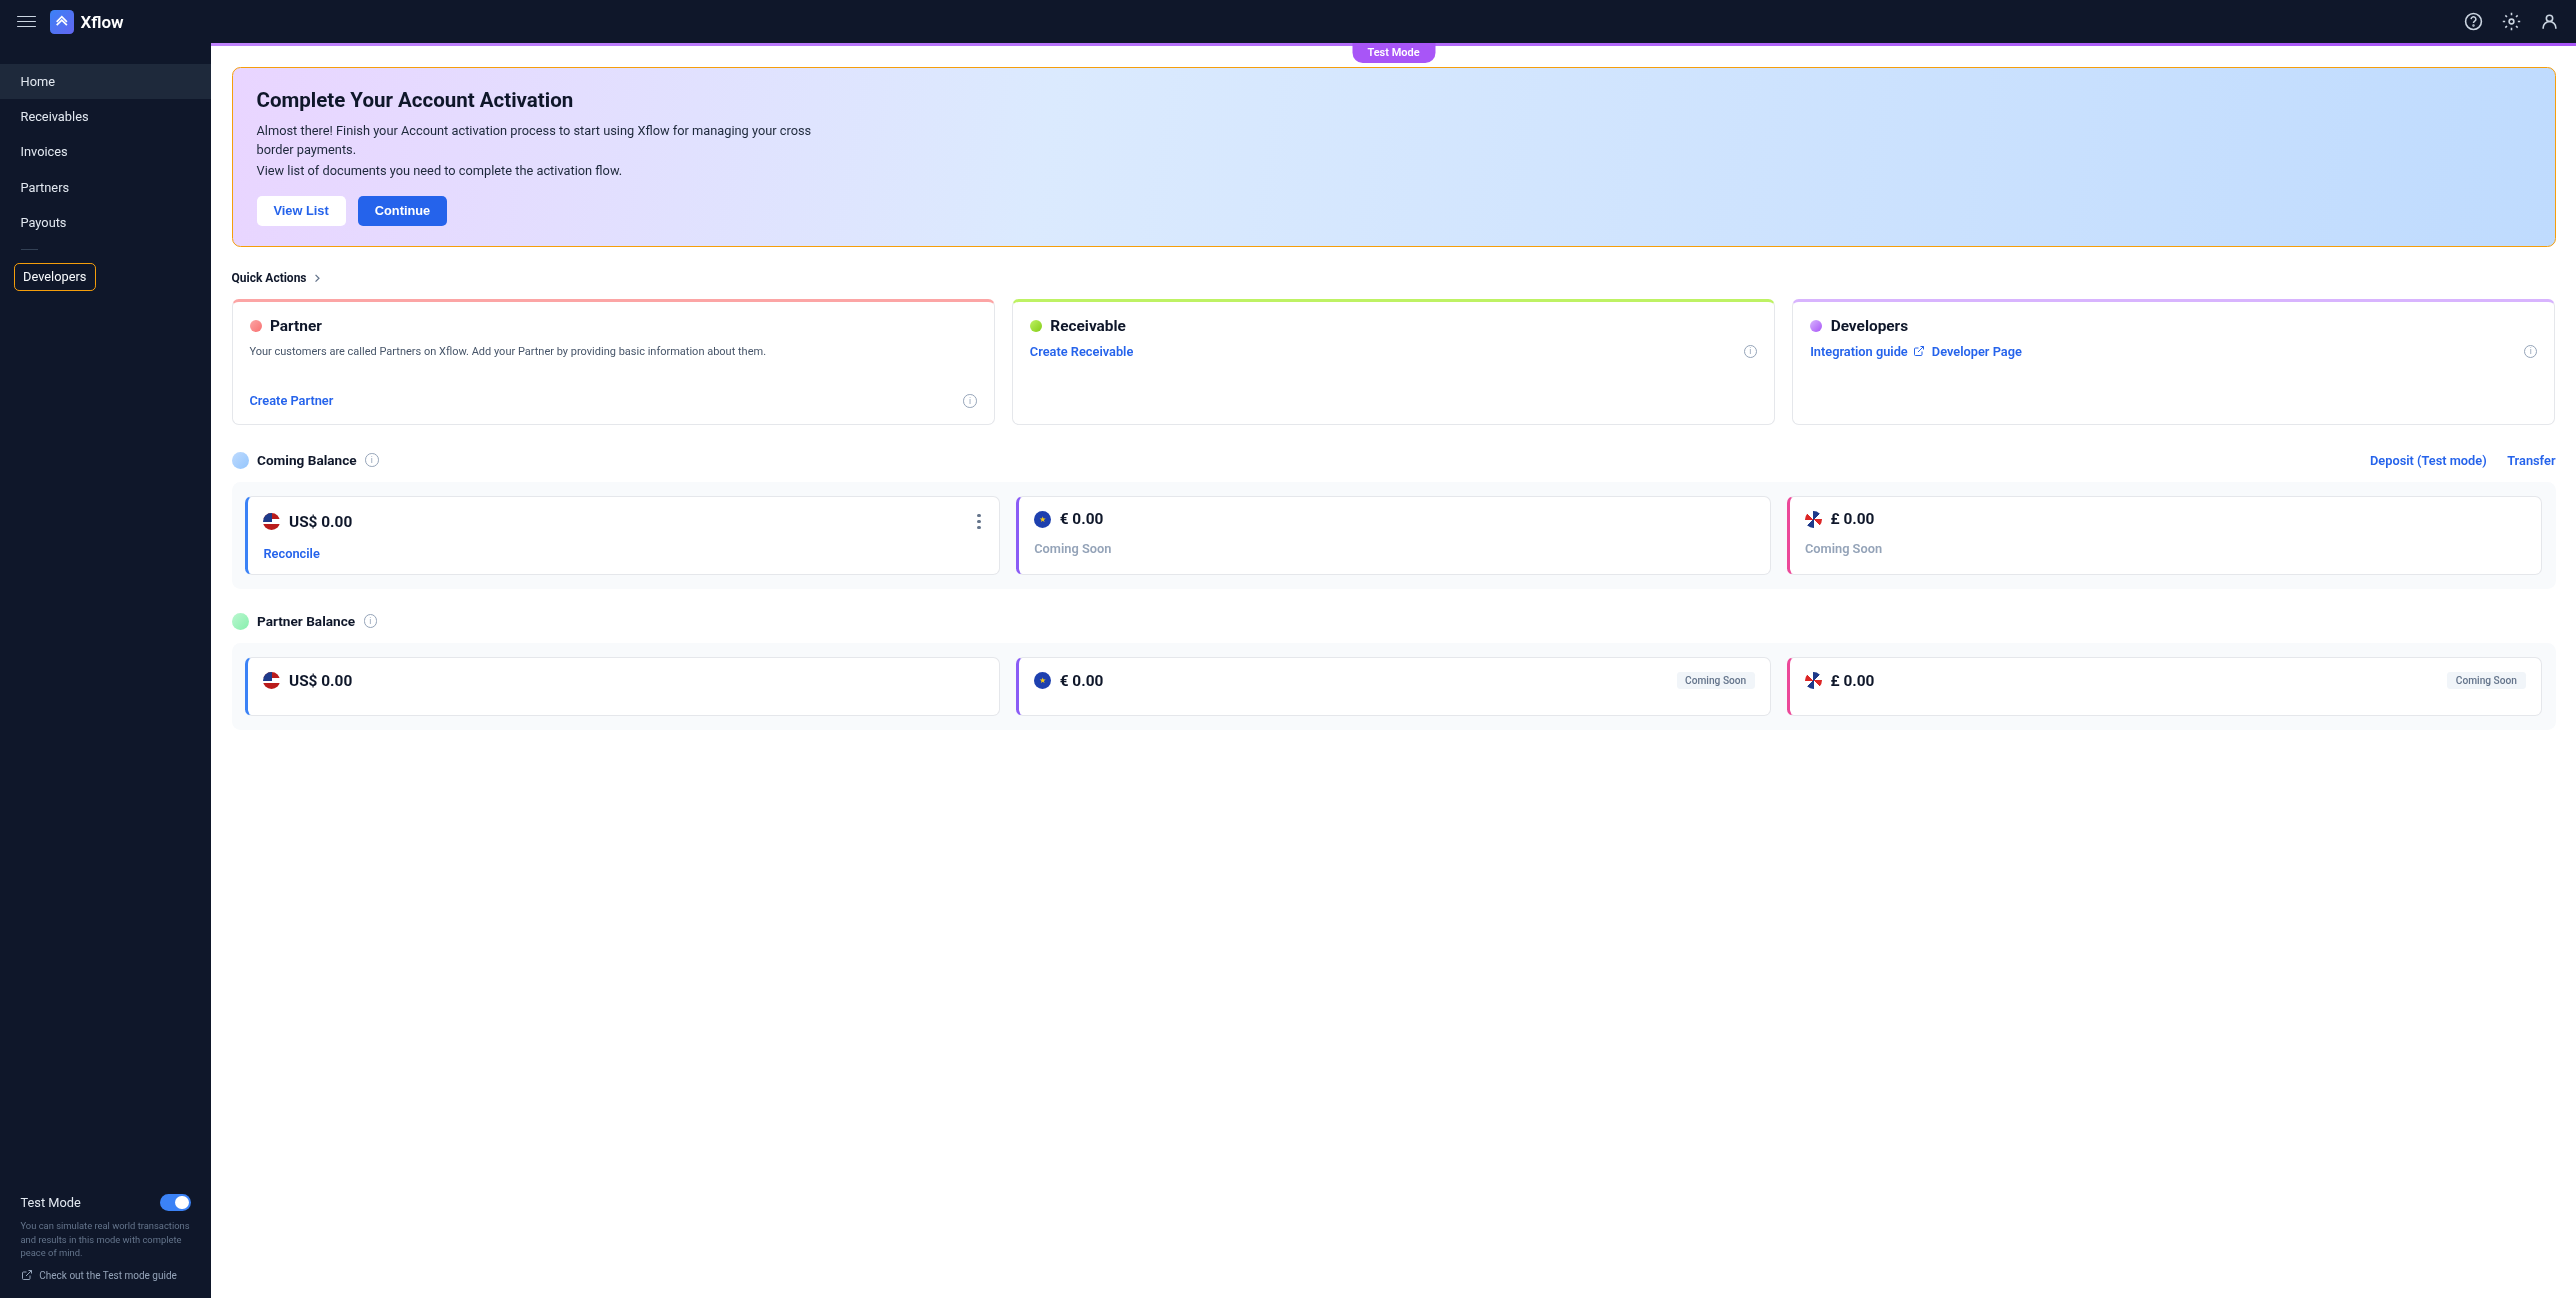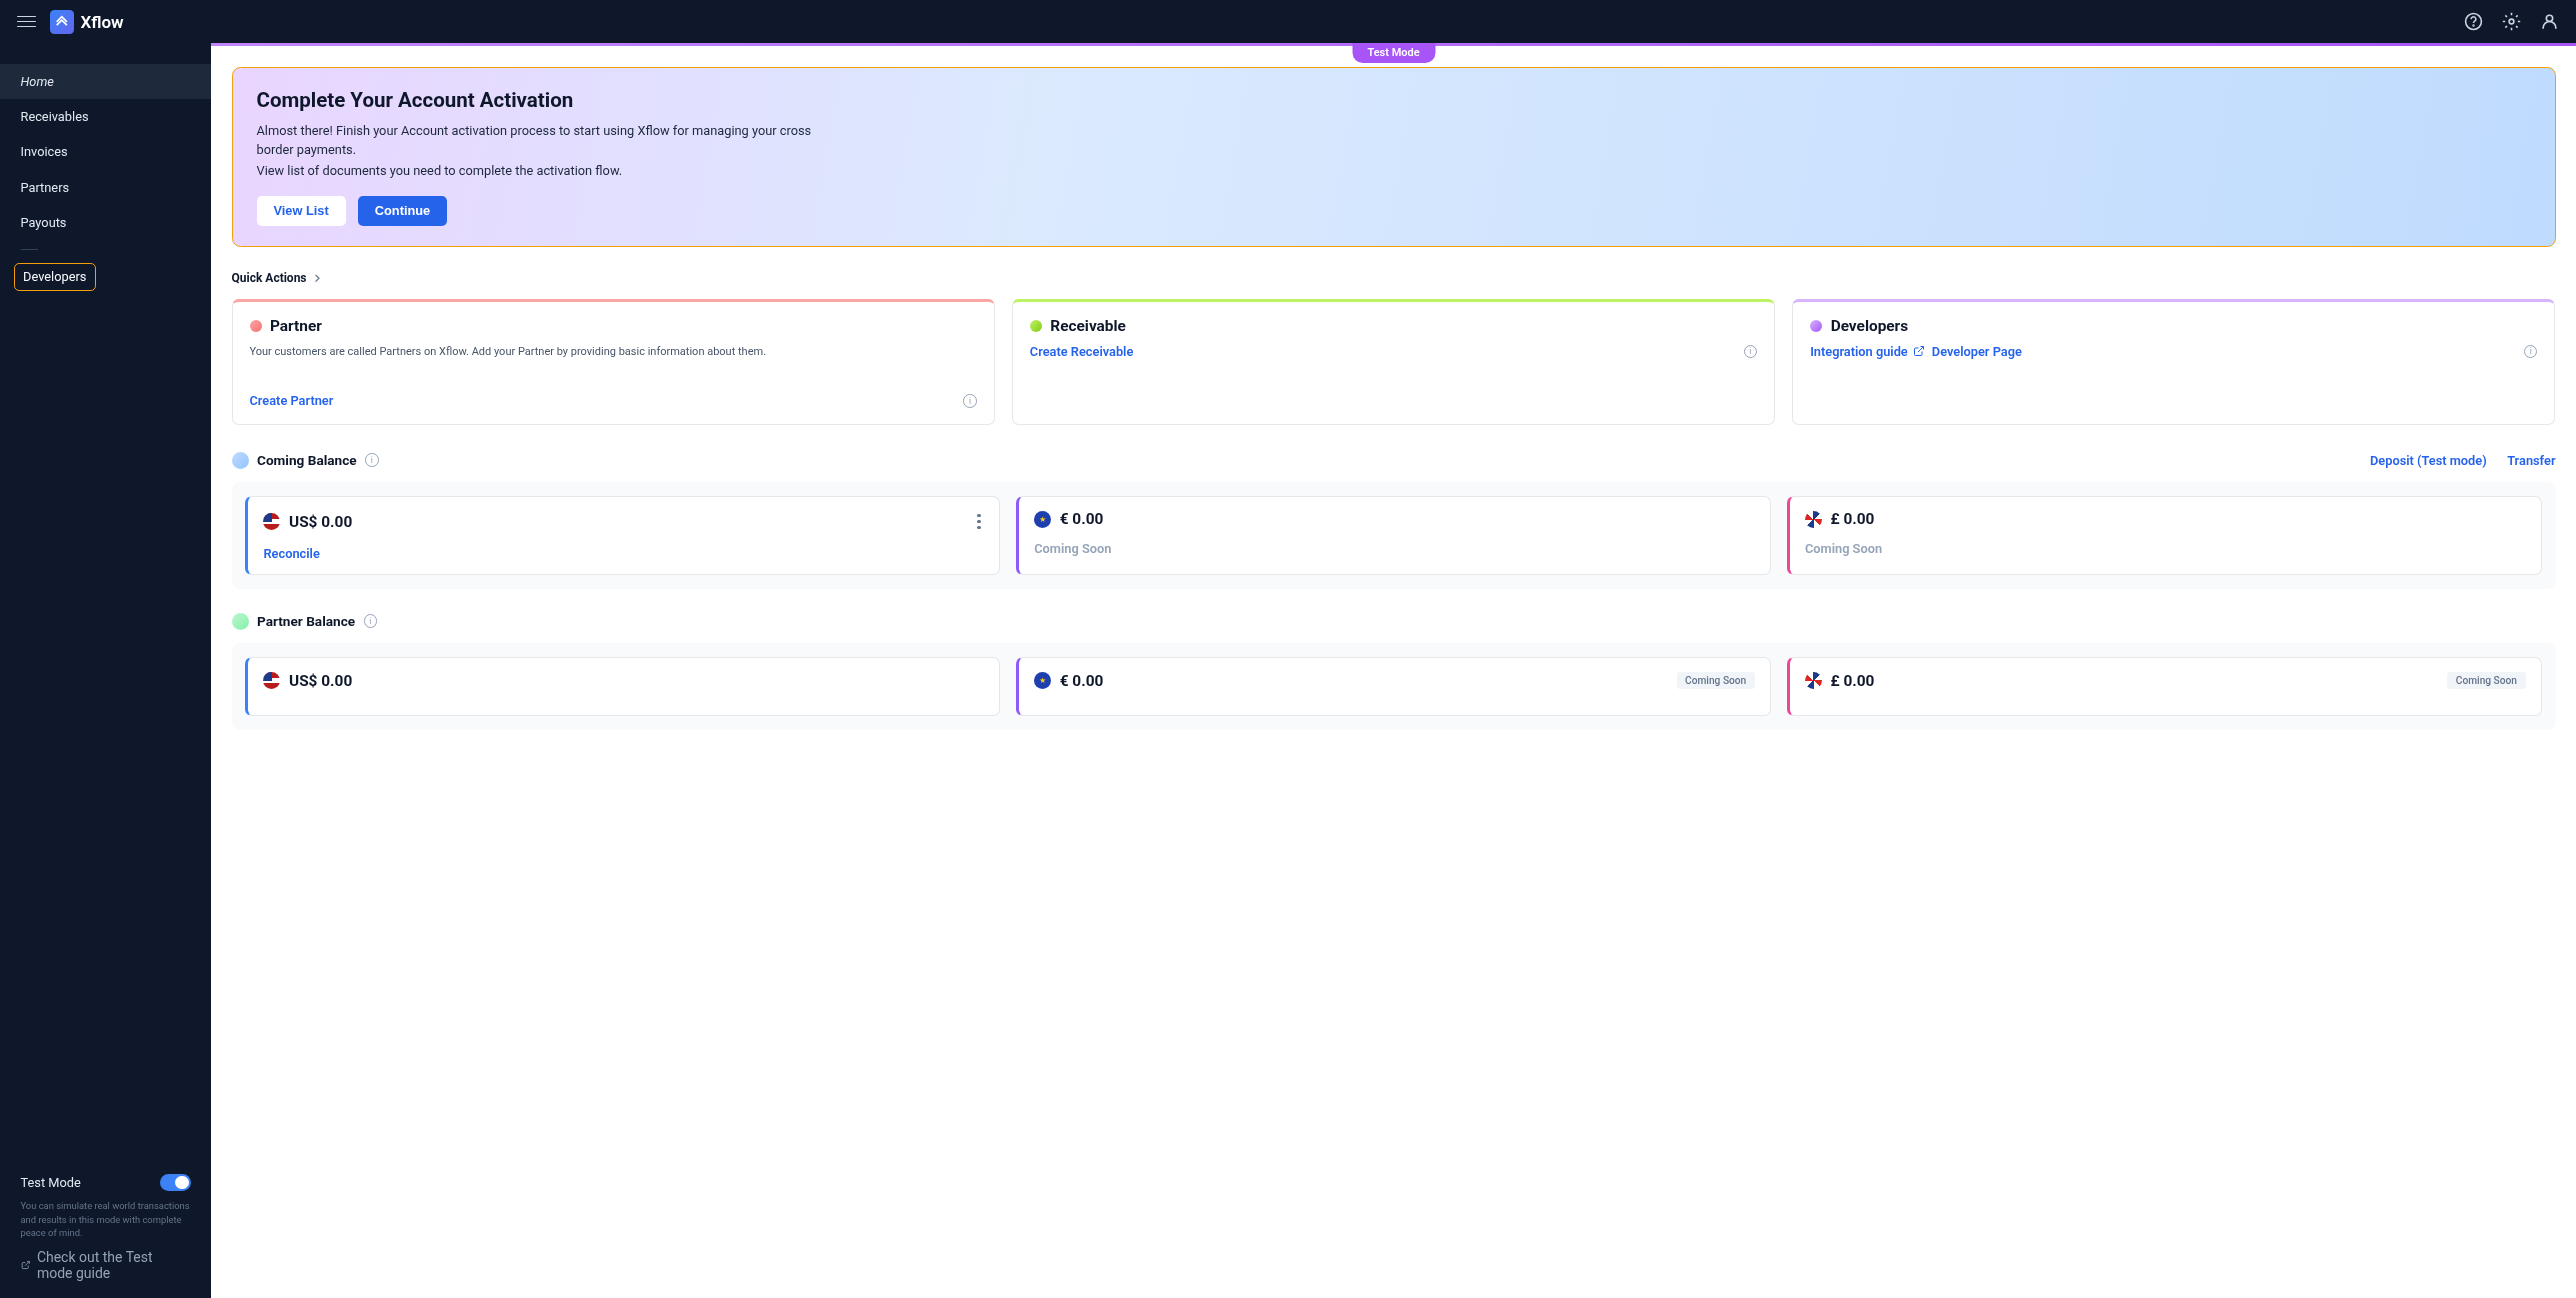--- a/index.html
+++ b/index.html
@@ -18,31 +18,31 @@
 .header-right { display: flex; align-items: center; gap: 19px; color: #cbd5e1; }
 .header-icon { width: 19px; height: 19px; cursor: pointer; }
 
 
 .body { display: flex; flex: 1; overflow: hidden; }
 
 
 .sidebar { width: 211px; background: #0f172a; display: flex; flex-direction: column; }
 .nav { padding-top: 20.5px; flex: 1; }
 .nav-item { padding: 10.2px 20.5px; color: #e2e8f0; font-size: 12.8px; cursor: pointer; }
-.nav-item.active { background: #1e293b; font-style: italic; }
+.nav-item.active { background: #1e293b; }
 .nav-divider { height: 0.9px; background: #334155; margin: 8.5px 20.5px; width: 17px; }
 .nav-item.highlighted { display: inline-block; margin: 5.1px 13.6px; padding: 5.1px 8.5px; border: 1.7px solid #f59e0b; border-radius: 5.1px; color: #f8fafc; }
 
 .sidebar-bottom { padding: 17px 20.5px; }
 .test-mode-row { display: flex; justify-content: space-between; align-items: center; margin-bottom: 8.5px; }
 .test-mode-label { color: #e2e8f0; font-size: 12.8px; }
 .toggle { width: 31px; height: 17px; background: #3b82f6; border-radius: 8.5px; position: relative; cursor: pointer; }
 .toggle-knob { position: absolute; right: 1.7px; top: 1.7px; width: 13.6px; height: 13.6px; background: #fff; border-radius: 50%; }
 .test-mode-desc { color: #64748b; font-size: 9.4px; line-height: 1.4; margin-bottom: 10.2px; }
-.test-mode-link { display: flex; align-items: center; gap: 6.8px; color: #94a3b8; font-size: 14px; cursor: pointer; }
+.test-mode-link { display: flex; align-items: center; gap: 6.8px; color: #94a3b8; font-size: 10px; cursor: pointer; }
 
 
 .main { flex: 1; background: #fff; position: relative; overflow-y: auto; }
 .test-banner { height: 3.4px; background: linear-gradient(90deg, #c084fc, #a855f7); position: relative; }
 .test-badge { position: absolute; left: 50%; transform: translateX(-50%); top: 0; background: #a855f7; color: #fff; font-size: 11px; font-weight: 600; padding: 3.4px 15.4px; border-radius: 0 0 10.2px 10.2px; }
 .content { padding: 20.5px; }
 
 
 .activation { border: 1.7px solid #f59e0b; border-radius: 8.5px; padding: 20.5px 24px; background: linear-gradient(100deg, #e9d5ff 0%, #dbeafe 35%, #bfdbfe 100%); margin-bottom: 24px; }
 .activation h2 { font-size: 20.5px; font-weight: 700; color: #0f172a; margin-bottom: 8.5px; }

